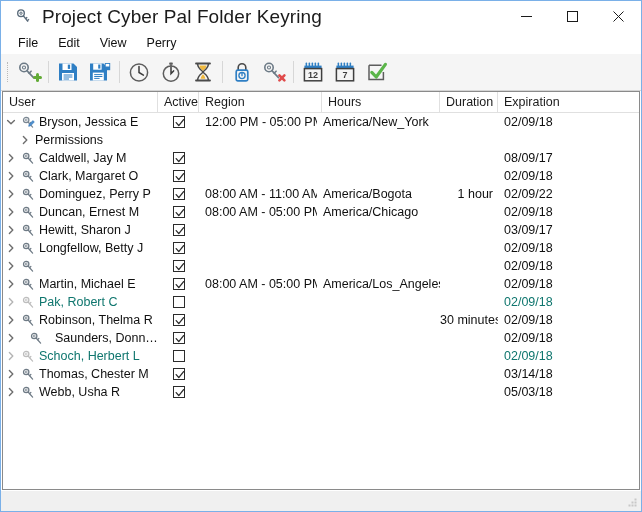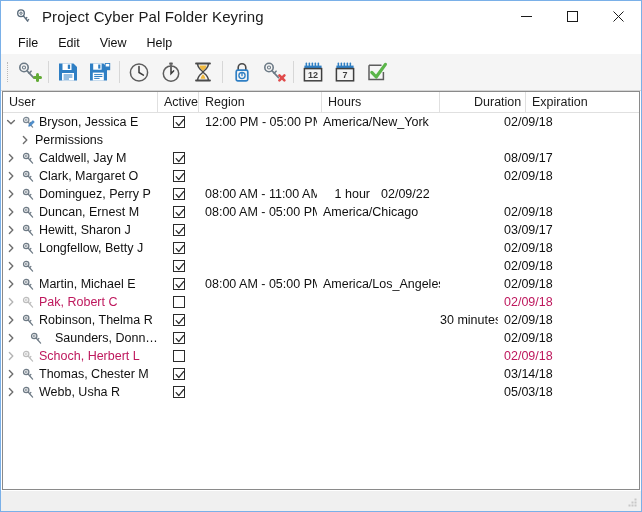--- a/index.html
+++ b/index.html
@@ -14,21 +14,21 @@
     border:1px solid #7ab0e8;background:#ffffff;display:flex;flex-direction:column;
   }
 
   
   .titlebar{
     height:31px;flex:0 0 31px;background:#ffffff;display:flex;align-items:center;
     position:relative;
   }
   .title-icon{width:26px;height:26px;margin-left:10px;flex:0 0 26px;display:flex;align-items:center;justify-content:center;}
   .title-text{
-    font-size:15px;color:#1b1b1b;margin-left:5px;white-space:nowrap;
+    font-size:19px;color:#1b1b1b;margin-left:5px;white-space:nowrap;
     letter-spacing:.1px;
   }
   .wincontrols{position:absolute;right:0;top:0;height:31px;display:flex;}
   .wc{width:46px;height:31px;display:flex;align-items:center;justify-content:center;}
   .wc svg{display:block;}
 
   
   .menubar{
     height:22px;flex:0 0 22px;display:flex;align-items:center;background:#ffffff;
     padding-left:8px;box-sizing:border-box;
@@ -64,21 +64,21 @@
   .hcell{
     font-size:12.5px;color:#1b1b1b;line-height:20px;box-sizing:border-box;
     padding-left:6px;border-right:1px solid #e0e0e0;white-space:nowrap;overflow:hidden;
   }
   .hcell:last-child{border-right:none;}
   .lv-body{flex:1 1 auto;overflow:hidden;position:relative;background:#fff;}
   .row{
     height:18px;display:flex;align-items:center;box-sizing:border-box;
     font-size:12.5px;color:#101010;white-space:nowrap;
   }
-  .row.disabled{color:#be185d;align-items:center;}
+  .row.disabled{color:#0f766e;align-items:center;}
   .c-user{display:flex;align-items:center;box-sizing:border-box;overflow:hidden;}
   .twisty{
     width:16px;flex:0 0 16px;display:flex;align-items:center;justify-content:center;
   }
   .twisty svg{display:block;}
   .keyicon{width:18px;flex:0 0 18px;display:flex;align-items:center;justify-content:center;}
   .uname{padding-left:2px;overflow:hidden;text-overflow:ellipsis;}
   .c-active{display:flex;align-items:center;justify-content:center;box-sizing:border-box;}
   .cbx{
     width:12px;height:12px;border:1px solid #2b2b2b;background:#fff;box-sizing:border-box;
@@ -136,21 +136,21 @@
             <path d="M0.5 0.5 L10.5 10.5 M10.5 0.5 L0.5 10.5" stroke="#1b1b1b" stroke-width="1"></path>
           </svg>
       </div>
     </div>
   </div>
 
   <div class="menubar">
     <div class="menu-item">File</div>
     <div class="menu-item">Edit</div>
     <div class="menu-item">View</div>
-    <div class="menu-item">Help</div>
+    <div class="menu-item">Perry</div>
   </div>
 
   <div class="toolbar">
     <div class="grip">
         <span></span>
       </div>
 
     <div class="tb-btn">
       <svg width="26" height="26" viewBox="0 0 26 26">
         <g stroke="#6c7a86" stroke-width="1.6" fill="none" stroke-linecap="round">
@@ -287,21 +287,21 @@
       </svg>
     </div>
   </div>
 
   <div class="listwrap">
     <div class="lv-header" id="lv-header">
         <div class="hcell" style="width: 155px; flex: 0 0 155px;">User</div>
         <div class="hcell" style="width: 41px; flex: 0 0 41px;">Active</div>
         <div class="hcell" style="width: 123px; flex: 0 0 123px;">Region</div>
         <div class="hcell" style="width: 118px; flex: 0 0 118px;">Hours</div>
-        <div class="hcell" style="width: 58px; flex: 0 0 58px; margin-left: 28px;">Duration</div>
+        <div class="hcell" style="width: 58px; flex: 0 0 58px;">Duration</div>
         <div class="hcell" style="width: 143px; flex: 0 0 143px;">Expiration</div>
       </div>
     <div class="lv-body" id="lv-body">
         <div class="row">
           <div class="c-user" style="width: 155px; flex: 0 0 155px;">
             <span class="twisty">
               <svg width="10" height="10" viewBox="0 0 10 10">
                 <path d="M1.6 3.4 L5 6.8 L8.4 3.4" fill="none" stroke="#6e6e6e" stroke-width="1.4" stroke-linecap="round" stroke-linejoin="round"></path>
               </svg>
             </span>
@@ -427,20 +427,21 @@
             <span class="uname">Dominguez, Perry P</span>
           </div>
           <div class="c-active" style="width: 41px; flex: 0 0 41px;">
             <span class="cbx">
               <svg width="12" height="12" viewBox="0 0 12 12">
                 <path d="M2.2 5.6 L4.8 8.6 L9.6 2.6" fill="none" stroke="#2b2b2b" stroke-width="1.3" stroke-linecap="round" stroke-linejoin="round"></path>
               </svg>
             </span>
           </div>
           <div class="c-hours" style="width: 118px; flex: 0 0 118px;">08:00 AM - 11:00 AM</div>
+          <div class="c-region" style="width: 123px; flex: 0 0 123px;">America/Bogota</div>
           <div class="c-duration" style="width: 58px; flex: 0 0 58px;">1 hour</div>
           <div class="c-expiration" style="width: 143px; flex: 0 0 143px;">02/09/22</div>
         </div>
         <div class="row">
           <div class="c-user" style="width: 155px; flex: 0 0 155px;">
             <span class="twisty">
               <svg width="10" height="10" viewBox="0 0 10 10">
                 <path d="M3.4 1.6 L6.8 5 L3.4 8.4" fill="none" stroke="#6e6e6e" stroke-width="1.4" stroke-linecap="round" stroke-linejoin="round"></path>
               </svg>
             </span>

